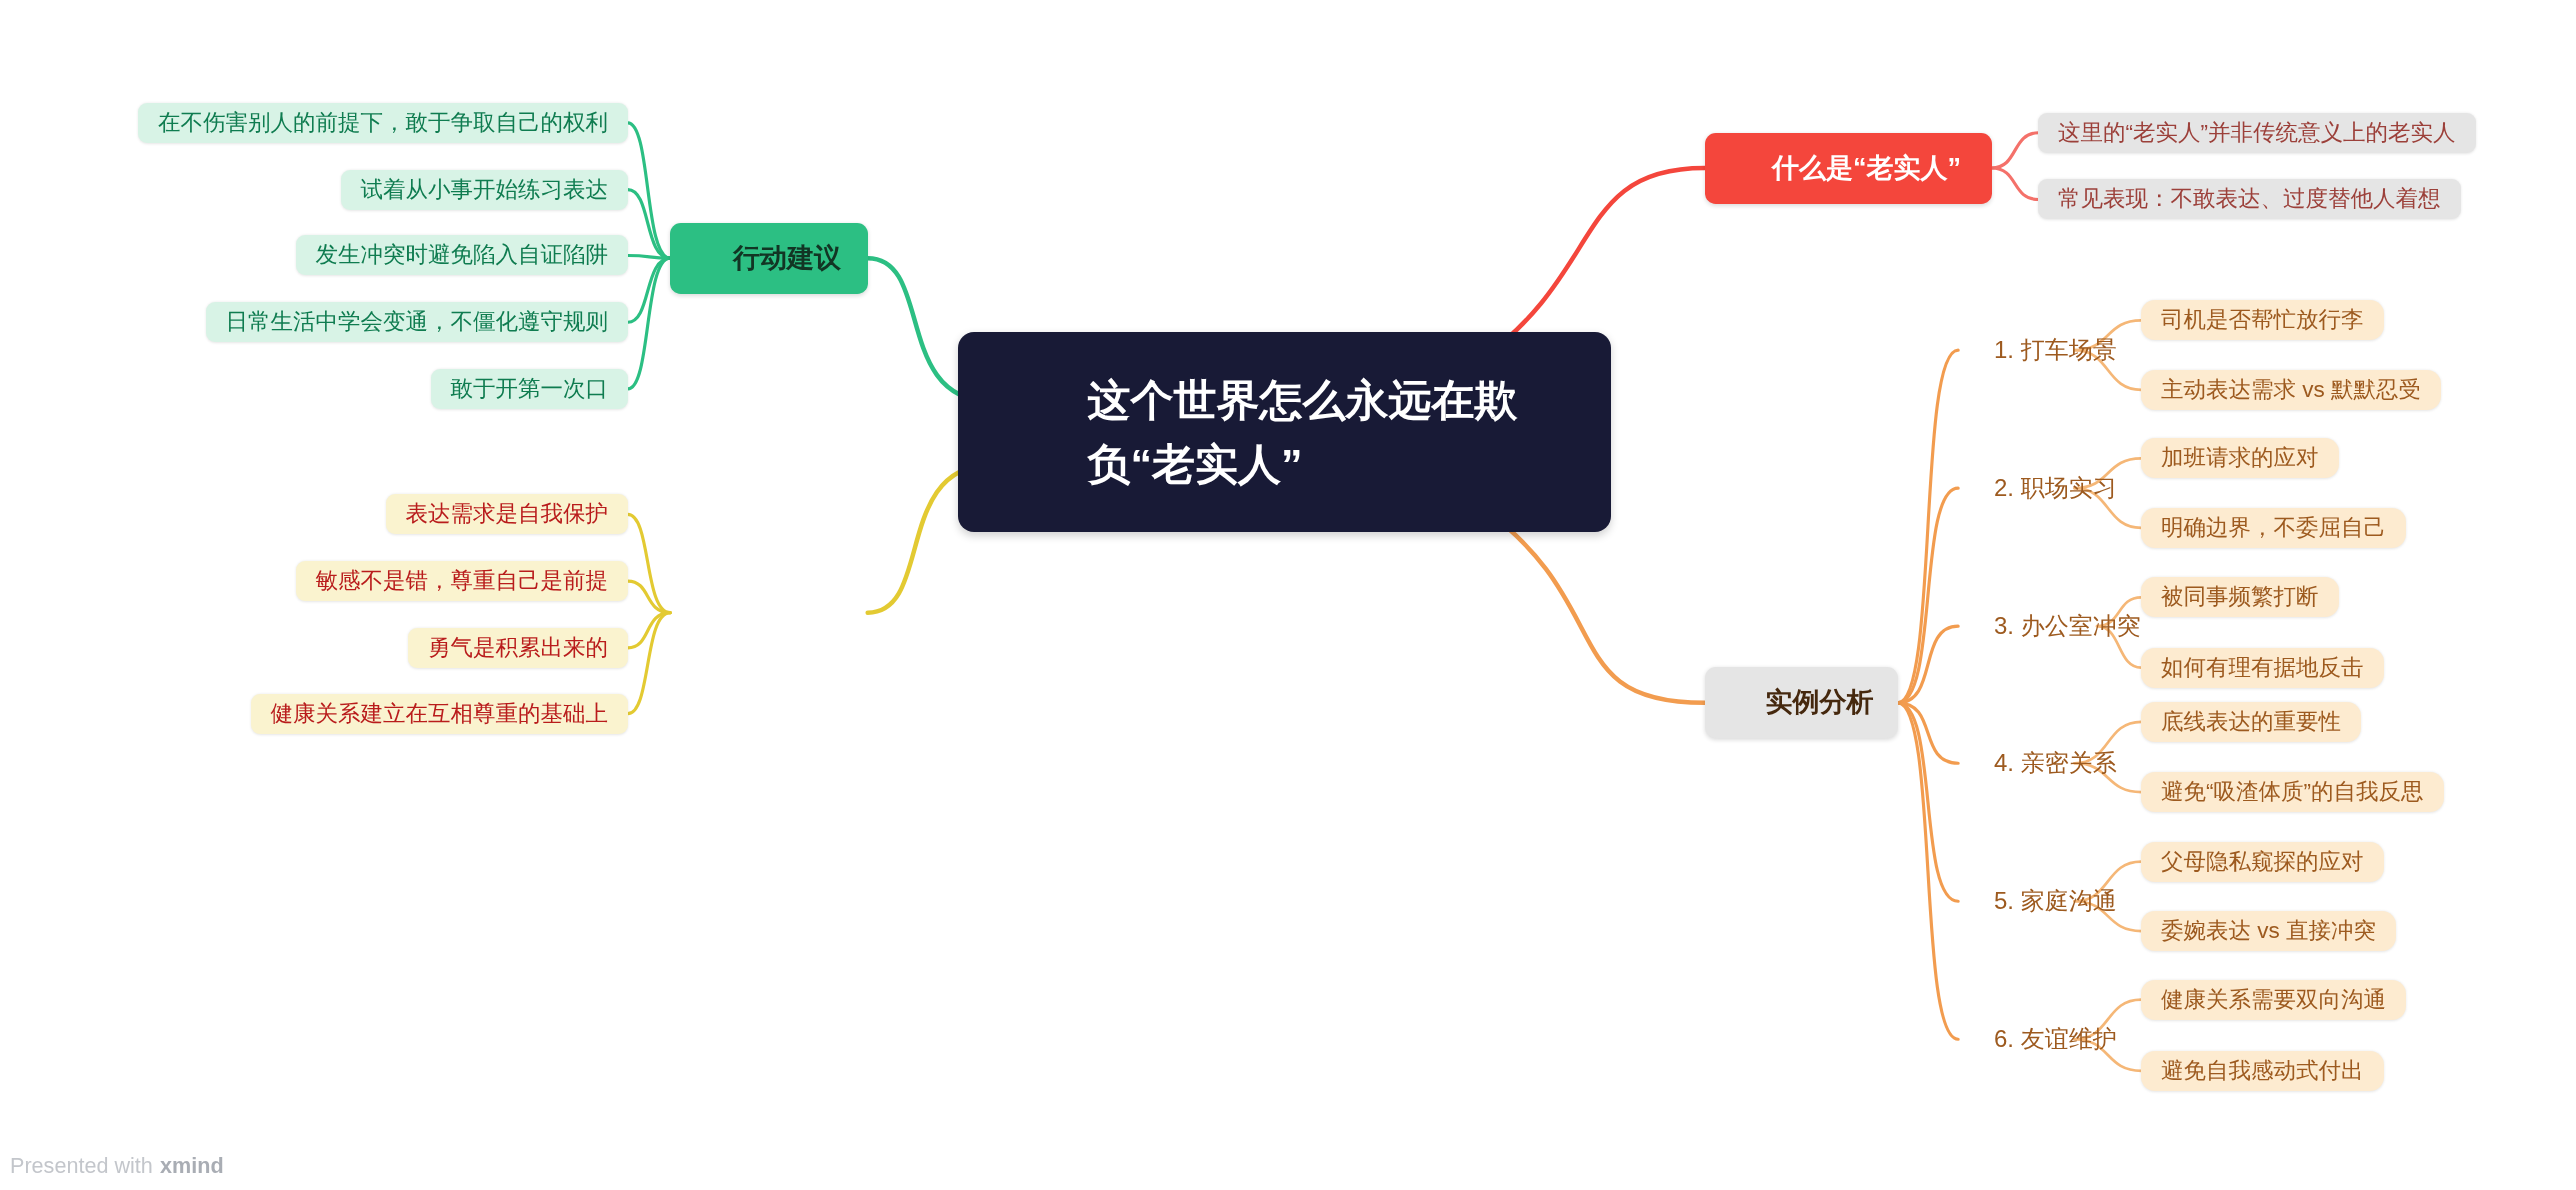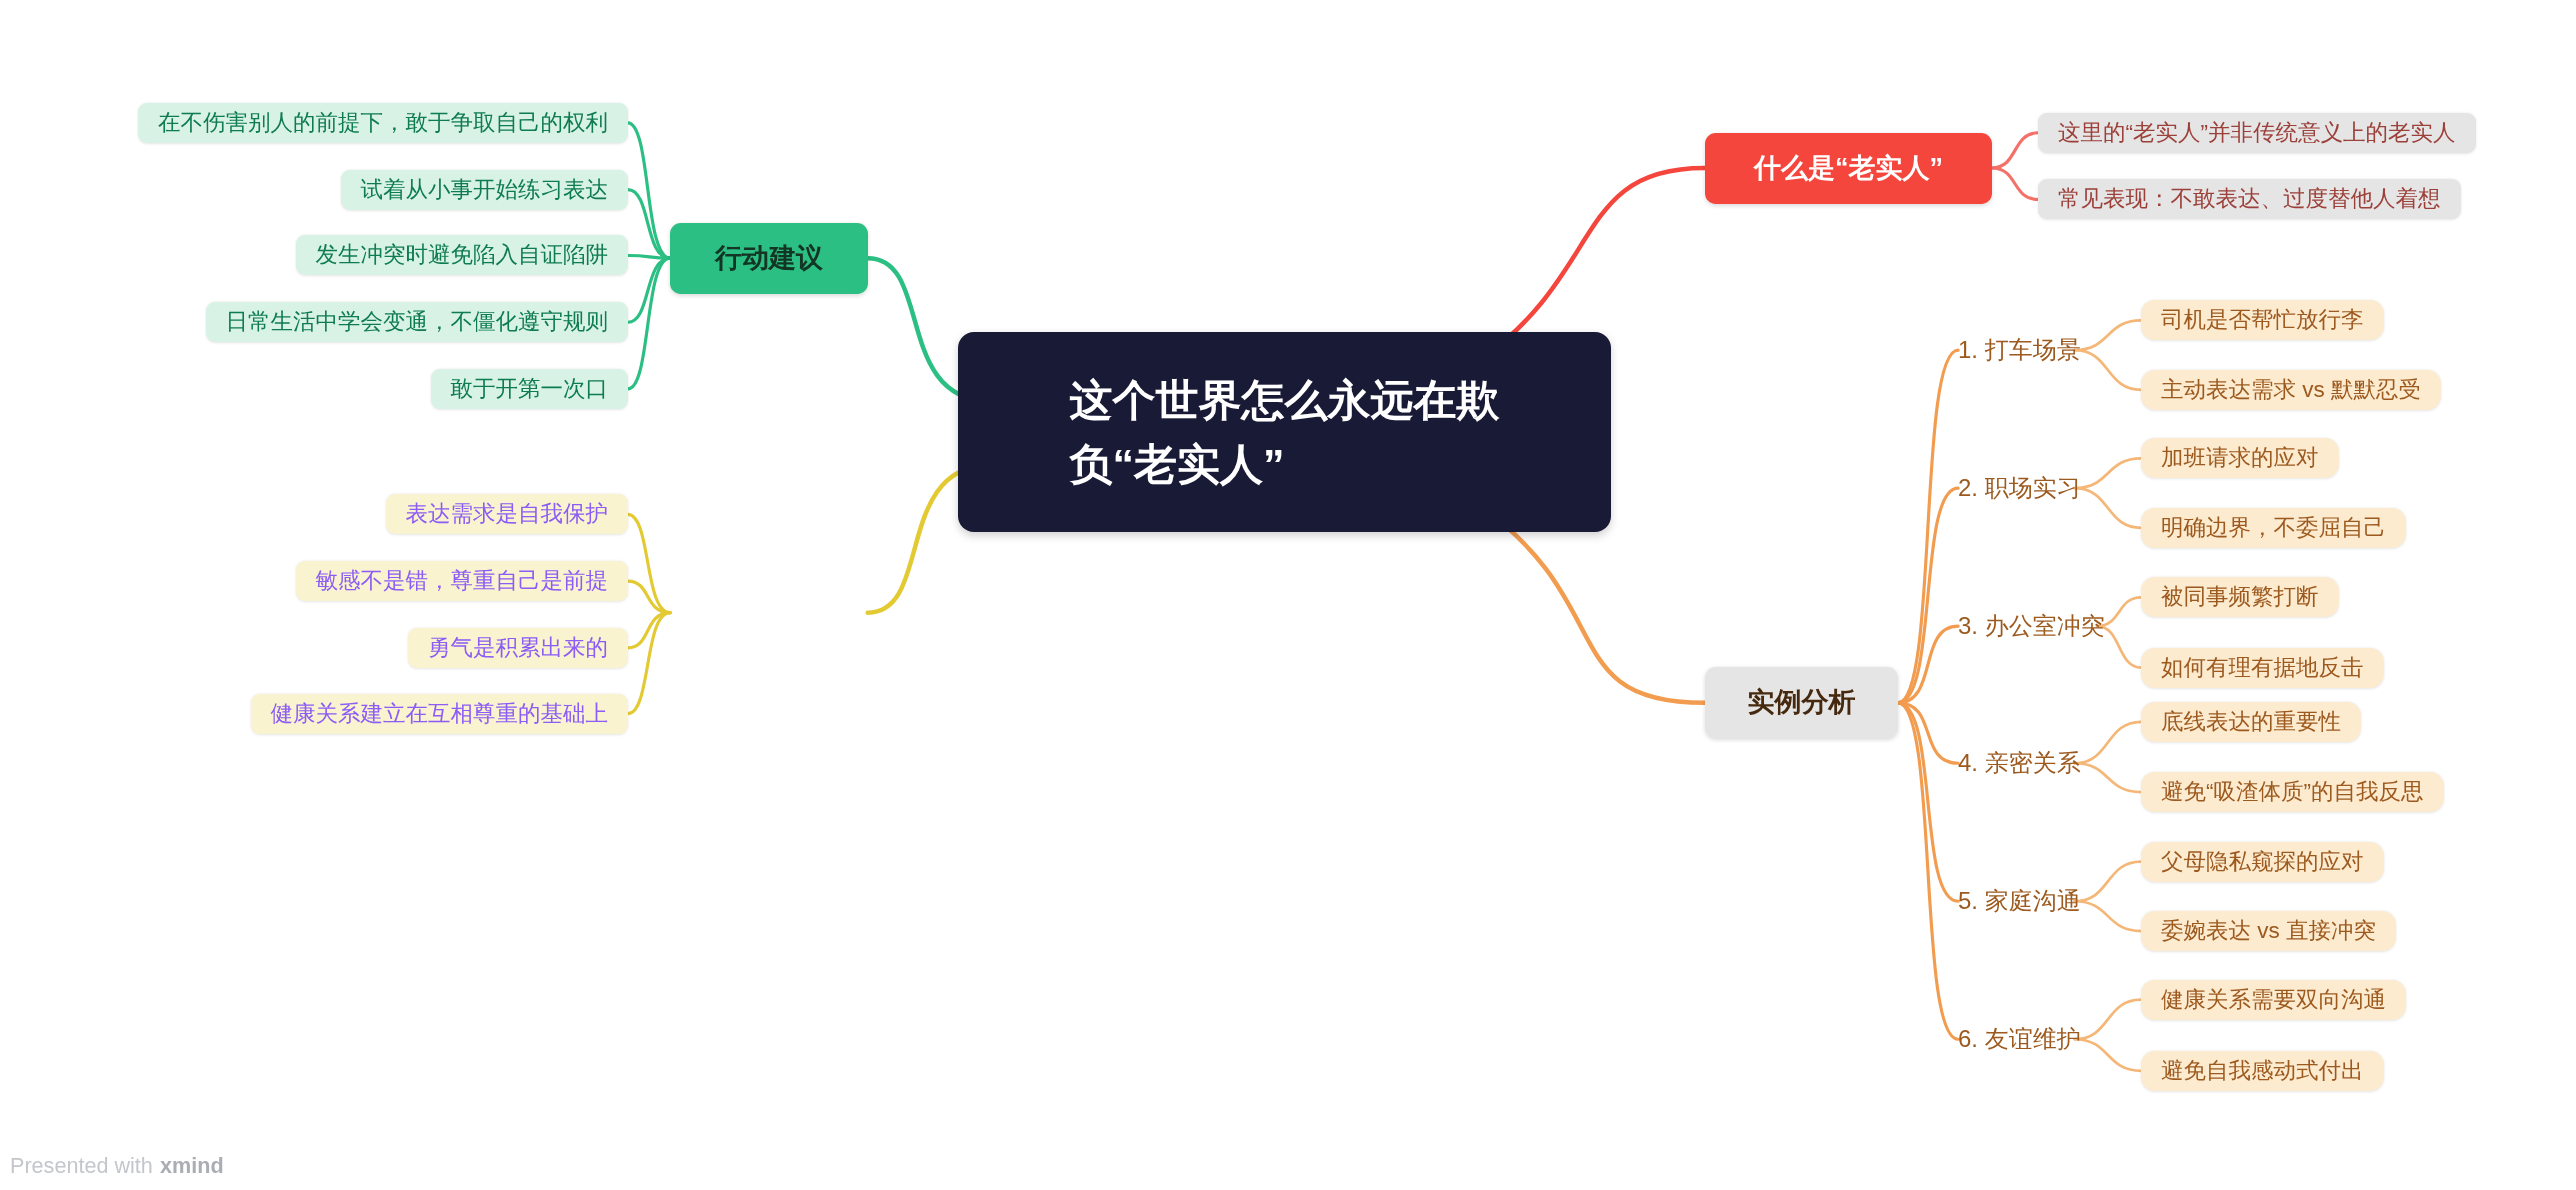--- a/index.html
+++ b/index.html
@@ -4,21 +4,21 @@
 <style>
   html,body{margin:0;padding:0;background:#ffffff;}
   #canvas{
     position:relative;
     width:2576px;height:1191px;
     overflow:hidden;
     background:#ffffff;
     font-family:"Liberation Sans","DejaVu Sans",sans-serif;
   }
   #connectors{position:absolute;left:0;top:0;z-index:0;}
-  .node{position:absolute;box-sizing:border-box;z-index:2;}
+  .node{position:absolute;box-sizing:border-box;z-index:2;padding-left:36px;}
   .central{
     left:958px;top:332px;width:653px;height:200px;
     background:#181a36;color:#ffffff;
     border-radius:16px;
     display:flex;align-items:center;justify-content:center;
     font-size:43px;font-weight:700;line-height:1.5;
     white-space:pre-line;
     box-shadow:0 3.6px 9px rgba(0,0,0,.18);
   }
   .main{
@@ -29,21 +29,21 @@
   .main.green{background:#2cbf83;color:#123524;}
   .main.yellow{background:#eed23b;color:#4a3d10;}
   .main.red{background:#f4463c;color:#ffffff;}
   .main.orange{background:#e5e5e5;color:#45280e;}
   .child{
     height:40px;line-height:40px;padding:0 20px;
     border-radius:9px;font-size:22.5px;white-space:nowrap;
     box-shadow:0 0.9px 2.7px rgba(0,0,0,.10);
   }
   .green-child{background:#d8f3e6;color:#0f7c50;}
-  .yellow-child{background:#faf3cf;color:#8b5cf6;}
+  .yellow-child{background:#faf3cf;color:#b91c1c;}
   .pink-child{background:#e5e5e5;color:#9c403a;}
   .orange-leaf{background:#fdebd0;color:#9d5a1f;border-radius:14px;}
   .case-label{
     height:40px;line-height:40px;font-size:24px;
     white-space:nowrap;color:#9d5a1f;
   }
   .footer{
     position:absolute;left:10px;top:1153px;width:100%;
     text-align:left;font-size:21.6px;color:#c3c6cb;z-index:2;
   }

